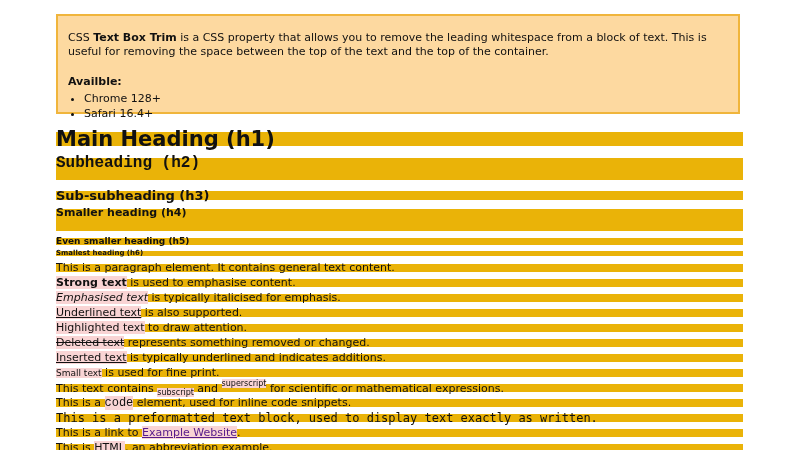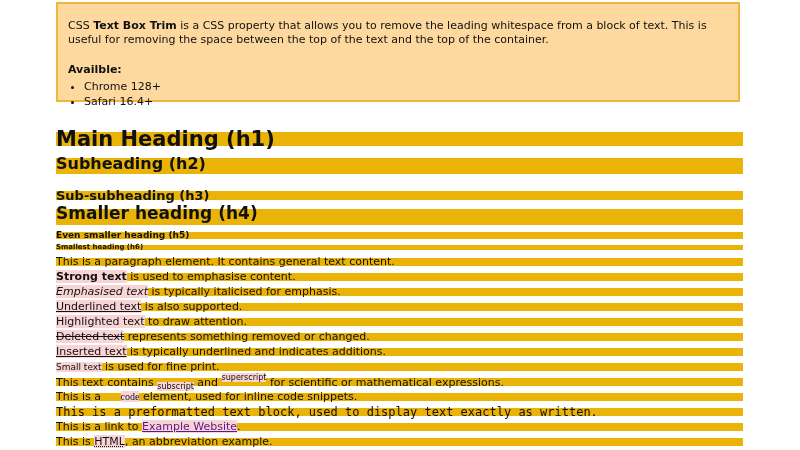--- a/index.html
+++ b/index.html
@@ -1,44 +1,44 @@
 <!DOCTYPE html>
 <html><head>
   <meta charset="utf-8">
   <style>
     html, body { margin: 0; padding: 0; background: #ffffff; }
     body { width: 800px; height: 450px; overflow: hidden; position: relative;
            font-family: "DejaVu Sans", sans-serif; color: #111; }
-    .info { position: absolute; left: 56px; top: 2px; width: 684px; height: 100px;
+    .info { position: absolute; left: 56px; top: 14px; width: 684px; height: 100px;
             background: #fdd9a0; border: 2px solid #f0b53c; box-sizing: border-box;
             padding: 15px 10px 0 10px; font-size: 11px; line-height: 14px; color: #111; }
     .info p { margin: 0; }
     .info .avail { font-weight: bold; margin-top: 16px; }
     .info ul { margin: 2px 0 0 0; padding-left: 16px; }
     .info li { line-height: 15px; }
     .content { position: absolute; left: 56px; top: 130px; width: 687px; }
     .blk { background: #eab308; margin: 0; display: block; }
     .h1 { font-size: 21px; font-weight: bold; line-height: 14px; height: 14px; margin-top: 2px; padding: 0; }
     .h1 { margin-bottom: 12px; }
-    .h2 { font-size: 16px; font-weight: bold; height: 16px; line-height: 11px; margin-bottom: 17px; }
+    .h2 { font-size: 16px; font-weight: bold; height: 22px; line-height: 11px; margin-bottom: 11px; font-family: Liberation Mono, monospace; }
     .h3 { font-size: 13px; font-weight: bold; height: 9px; line-height: 9px; margin-bottom: 9px; }
-    .h4 { font-size: 17px; font-weight: bold; height: 16px; line-height: 8px; margin-bottom: 7px; }
+    .h4 { font-size: 11px; font-weight: bold; height: 22px; line-height: 8px; margin-bottom: 7px; }
     .h5 { font-size: 9px; font-weight: bold; height: 7px; line-height: 7px; margin-bottom: 6px; }
     .h6 { font-size: 7px; font-weight: bold; height: 5px; line-height: 5px; margin-bottom: 8px; }
     .p { font-size: 11px; height: 8px; line-height: 8px; margin-bottom: 7px; white-space: nowrap; }
     .p .hl { background: #f9d4d4; }
     strong { font-weight: bold; }
     em { font-style: italic; }
     u { text-decoration: underline; }
     del { text-decoration: line-through; }
     ins { text-decoration: underline; }
     small { font-size: 9px; }
     sub { font-size: 8px; vertical-align: -3px; line-height: 0; }
     sup { font-size: 8px; vertical-align: 6px; line-height: 0; }
-    code { font-family: Liberation Serif, serif; font-size: 10px; margin-left: 16px; }
+    code { font-family: Liberation Mono, monospace; font-size: 12px; }
     .pre { font-family: "DejaVu Sans Mono", monospace; font-size: 12px; }
     .bq { margin-left: 25px; width: 637px; }
     a { color: #551a8b; text-decoration: underline; }
     abbr { text-decoration: underline dotted; }
   </style>
 </head>
 <body>
 
 <div class="info">
   <p><span>CSS </span><strong>Text Box Trim</strong><span> is a CSS property that allows you to remove the leading whitespace from a block of text. This is useful for removing the space between the top of the text and the top of the container.</span></p>

